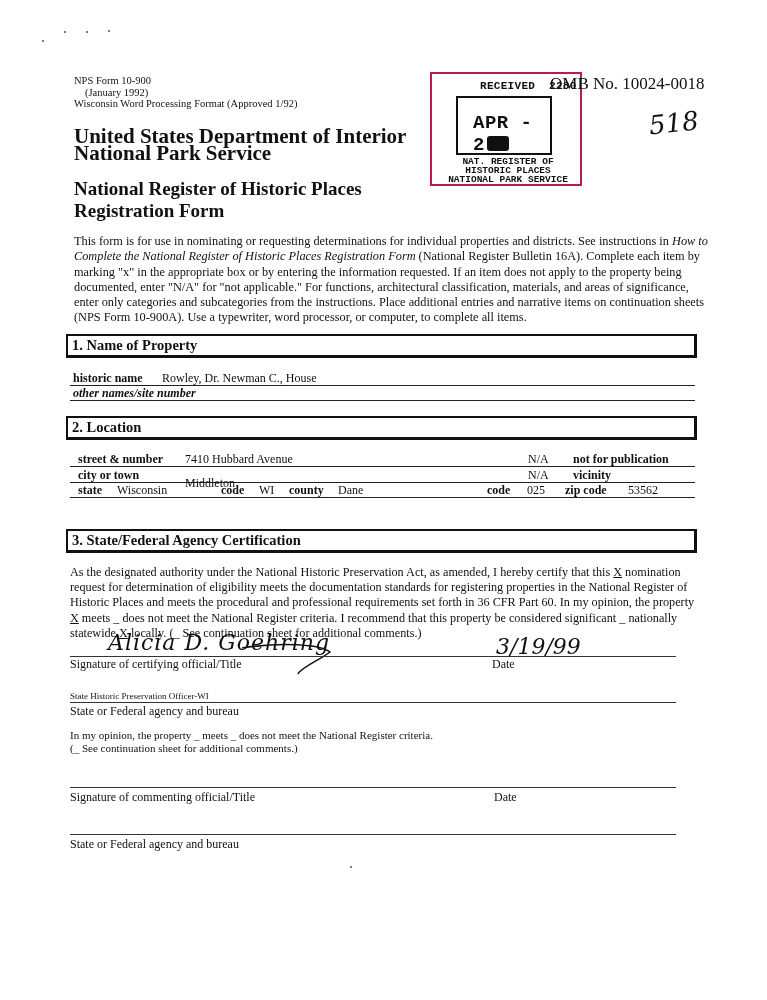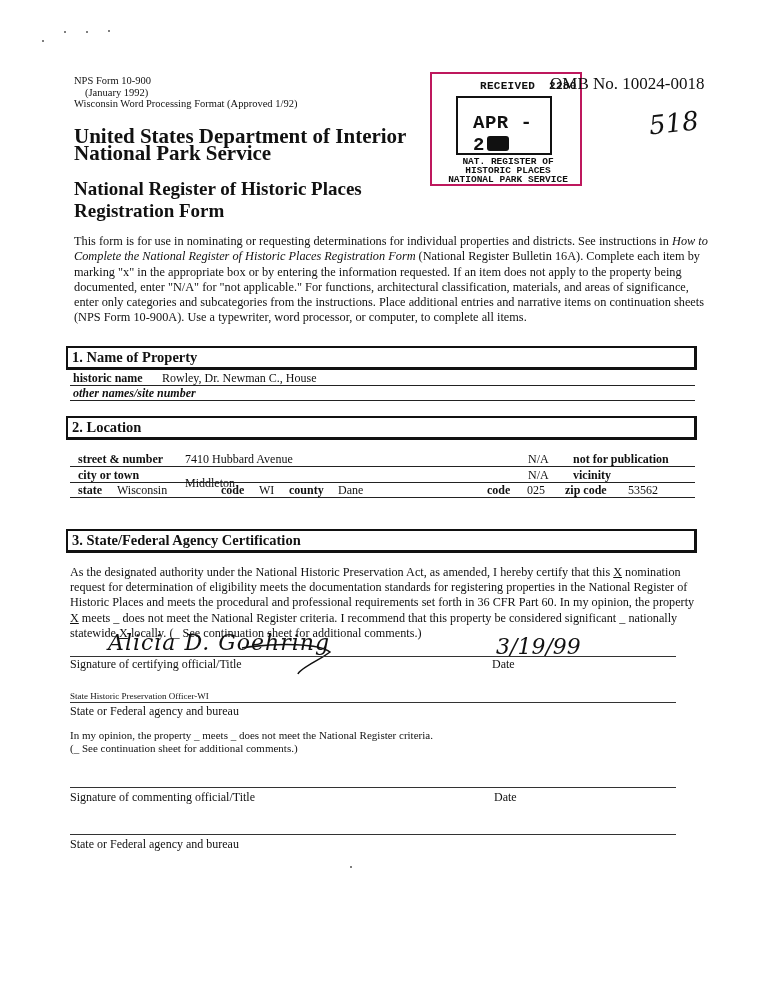--- a/index.html
+++ b/index.html
@@ -77,21 +77,21 @@
   <div class="stamp-bottom">
     <div>NAT. REGISTER OF HISTORIC PLACES</div>
     <div>NATIONAL PARK SERVICE</div>
   </div>
 </div>
 <div class="omb">OMB No. 10024-0018</div>
 <div class="handwritten-num">518</div>
 
 <div class="abs intro" style="left:74px;top:234px;"><span>This form is for use in nominating or requesting determinations for individual properties and districts.  See instructions in </span><i>How to Complete the National Register of Historic Places Registration Form</i><span> (National Register Bulletin 16A).  Complete each item by marking "x" in the appropriate box or by entering the information requested.  If an item does not apply to the property being documented, enter "N/A" for "not applicable."  For functions, architectural classification, materials, and areas of significance, enter only categories and subcategories from the instructions.  Place additional entries and narrative items on continuation sheets (NPS Form 10-900A).  Use a typewriter, word processor, or computer, to complete all items.</span></div>
 
-<div class="section-box" style="top:334px;margin-top:12px;">
+<div class="section-box" style="top:334px;">
   <span>1.  Name of Property</span>
 </div>
 <div class="row" style="top:370px;">
   <span class="c lbl" style="left:3px;">historic name</span>
   <span class="c" style="left:92px;">Rowley, Dr. Newman C., House</span>
 </div>
 <div class="row" style="top:385px;">
   <span class="c lbl" style="left:3px;font-style:italic;">other names/site number</span>
 </div>
 

